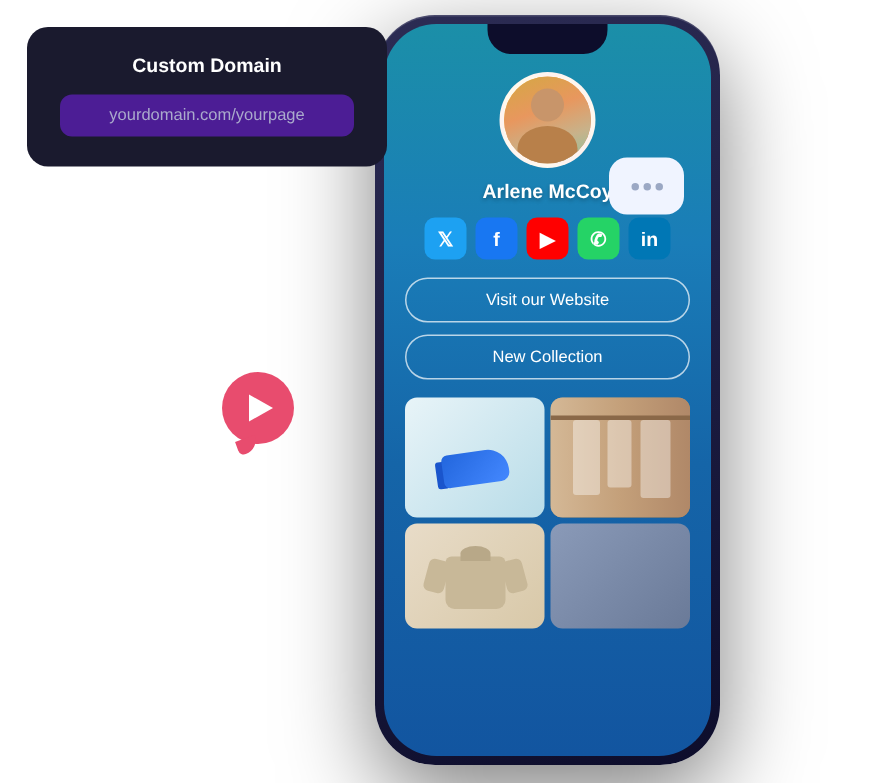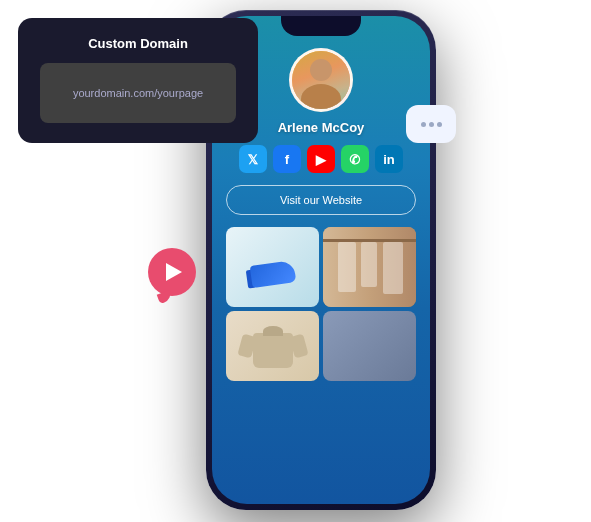--- a/index.html
+++ b/index.html
@@ -33,23 +33,23 @@
 
     .custom-domain-title {
       color: #ffffff;
       font-size: 13px;
       font-weight: 600;
       text-align: center;
       margin-bottom: 12px;
     }
 
     .custom-domain-input {
-      background: #404040;
+      background: #4c1d95;
       border-radius: 8px;
-      padding: 24px 12px;
+      padding: 8px 12px;
       color: #aaaacc;
       font-size: 11px;
       text-align: center;
       border: none;
       width: 100%;
     }
 
     
     .play-bubble {
       position: absolute;
@@ -123,20 +123,21 @@
     }
 
     .phone-outer {
       width: 230px;
       height: 500px;
       background: linear-gradient(160deg, #2c2c54 0%, #1a1a3e 60%, #0d0d2b 100%);
       border-radius: 40px;
       padding: 6px;
       box-shadow: 0 20px 60px rgba(0,0,0,0.5), inset 0 1px 0 rgba(255,255,255,0.15);
       position: relative;
+      margin-left: 44px;
     }
 
     .phone-inner {
       width: 100%;
       height: 100%;
       background: linear-gradient(180deg, #1b8fa8 0%, #1a7db8 30%, #1565a8 60%, #1255a0 100%);
       border-radius: 35px;
       overflow: hidden;
       position: relative;
       display: flex;
@@ -448,20 +449,21 @@
           <div class="social-icons">
             <div class="social-icon social-twitter">𝕏</div>
             <div class="social-icon social-facebook">f</div>
             <div class="social-icon social-youtube">▶</div>
             <div class="social-icon social-whatsapp">✆</div>
             <div class="social-icon social-linkedin">in</div>
           </div>
 
           <div class="phone-btn">Visit our Website</div>
 
+          <div class="phone-btn">New Collection</div>
 
           <div class="image-grid">
 
             <div class="grid-cell cell-shoes">
               <div class="shoe-visual">
                 <div class="shoe-heel"></div>
                 <div class="shoe-body"></div>
               </div>
             </div>
 

